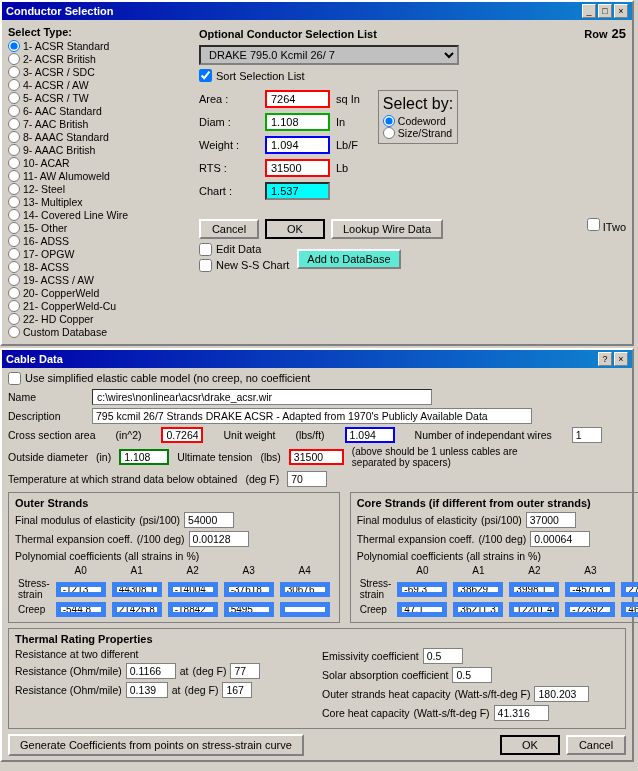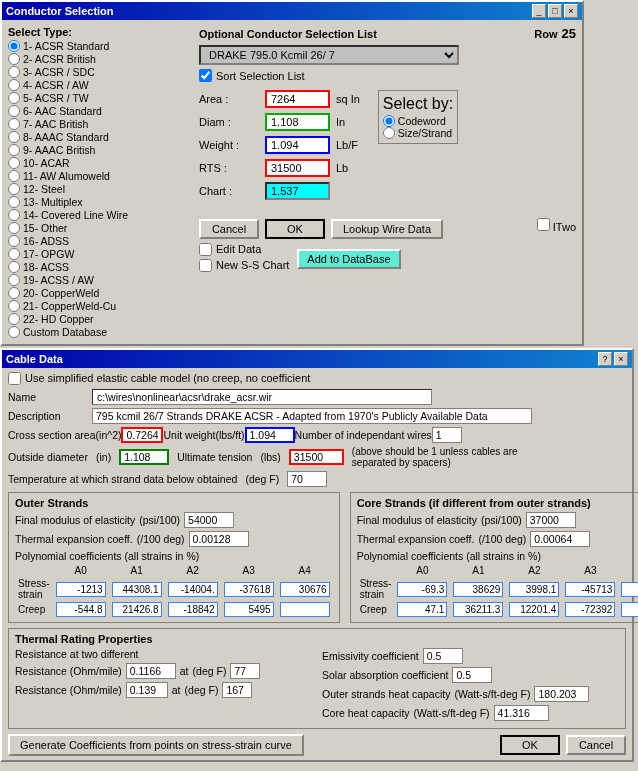--- a/index.html
+++ b/index.html
@@ -50,21 +50,21 @@
       justify-content: center;
       color: black;
     }
 
     .window-content {
       padding: 6px;
     }
 
     
     .conductor-window {
-      width: 584px;
+      width: 634px;
     }
 
     .conductor-top {
       display: flex;
       gap: 6px;
     }
 
     .left-panel {
       width: 185px;
       flex-shrink: 0;
@@ -299,25 +299,25 @@
       text-align: center;
     }
 
     .poly-table .row-label-cell {
       text-align: left;
       font-size: 10px;
     }
 
     .poly-input {
       width: 50px;
-      border: 1px solid #3b82f6;
+      border: 5px solid #3b82f6;
       background: white;
       font-size: 10px;
       height: 15px;
-      text-align: right;
+      text-align: left;
       padding: 0 2px;
     }
 
     .bottom-buttons {
       display: flex;
       justify-content: space-between;
       align-items: center;
       margin-top: 4px;
     }
 
@@ -567,21 +567,21 @@
     <div class="data-row">
       <span class="data-label" style="min-width:80px;">Name</span>
       <input type="text" class="path-display" value="c:\wires\nonlinear\acsr\drake_acsr.wir" style="">
     </div>
 
     <div class="data-row">
       <span class="data-label" style="min-width:80px;">Description</span>
       <input type="text" style="width: 440px; border: 1px solid rgb(128, 128, 128); background: white; font-size: 10.5px; height: 16px; padding: 0px 3px;" value="795 kcmil 26/7 Strands DRAKE ACSR - Adapted from 1970's Publicly Available Data">
     </div>
 
-    <div style="display:flex;align-items:center;gap:0;margin-bottom:3px;flex-wrap:wrap;">
+    <div style="display:flex;align-items:center;gap:20px;margin-bottom:3px;flex-wrap:wrap;">
       <span class="data-label">Cross section area</span>
       <span class="data-label">(in^2)</span>
       <input type="text" class="small-input border-red" style="width: 42px;" value="0.7264">
       <span class="data-label">Unit weight</span>
       <span class="data-label">(lbs/ft)</span>
       <input type="text" class="small-input border-blue" style="width: 50px;" value="1.094">
       <span class="data-label">Number of independant wires</span>
       <input type="text" class="small-input" style="width: 30px;" value="1">
     </div>
 

